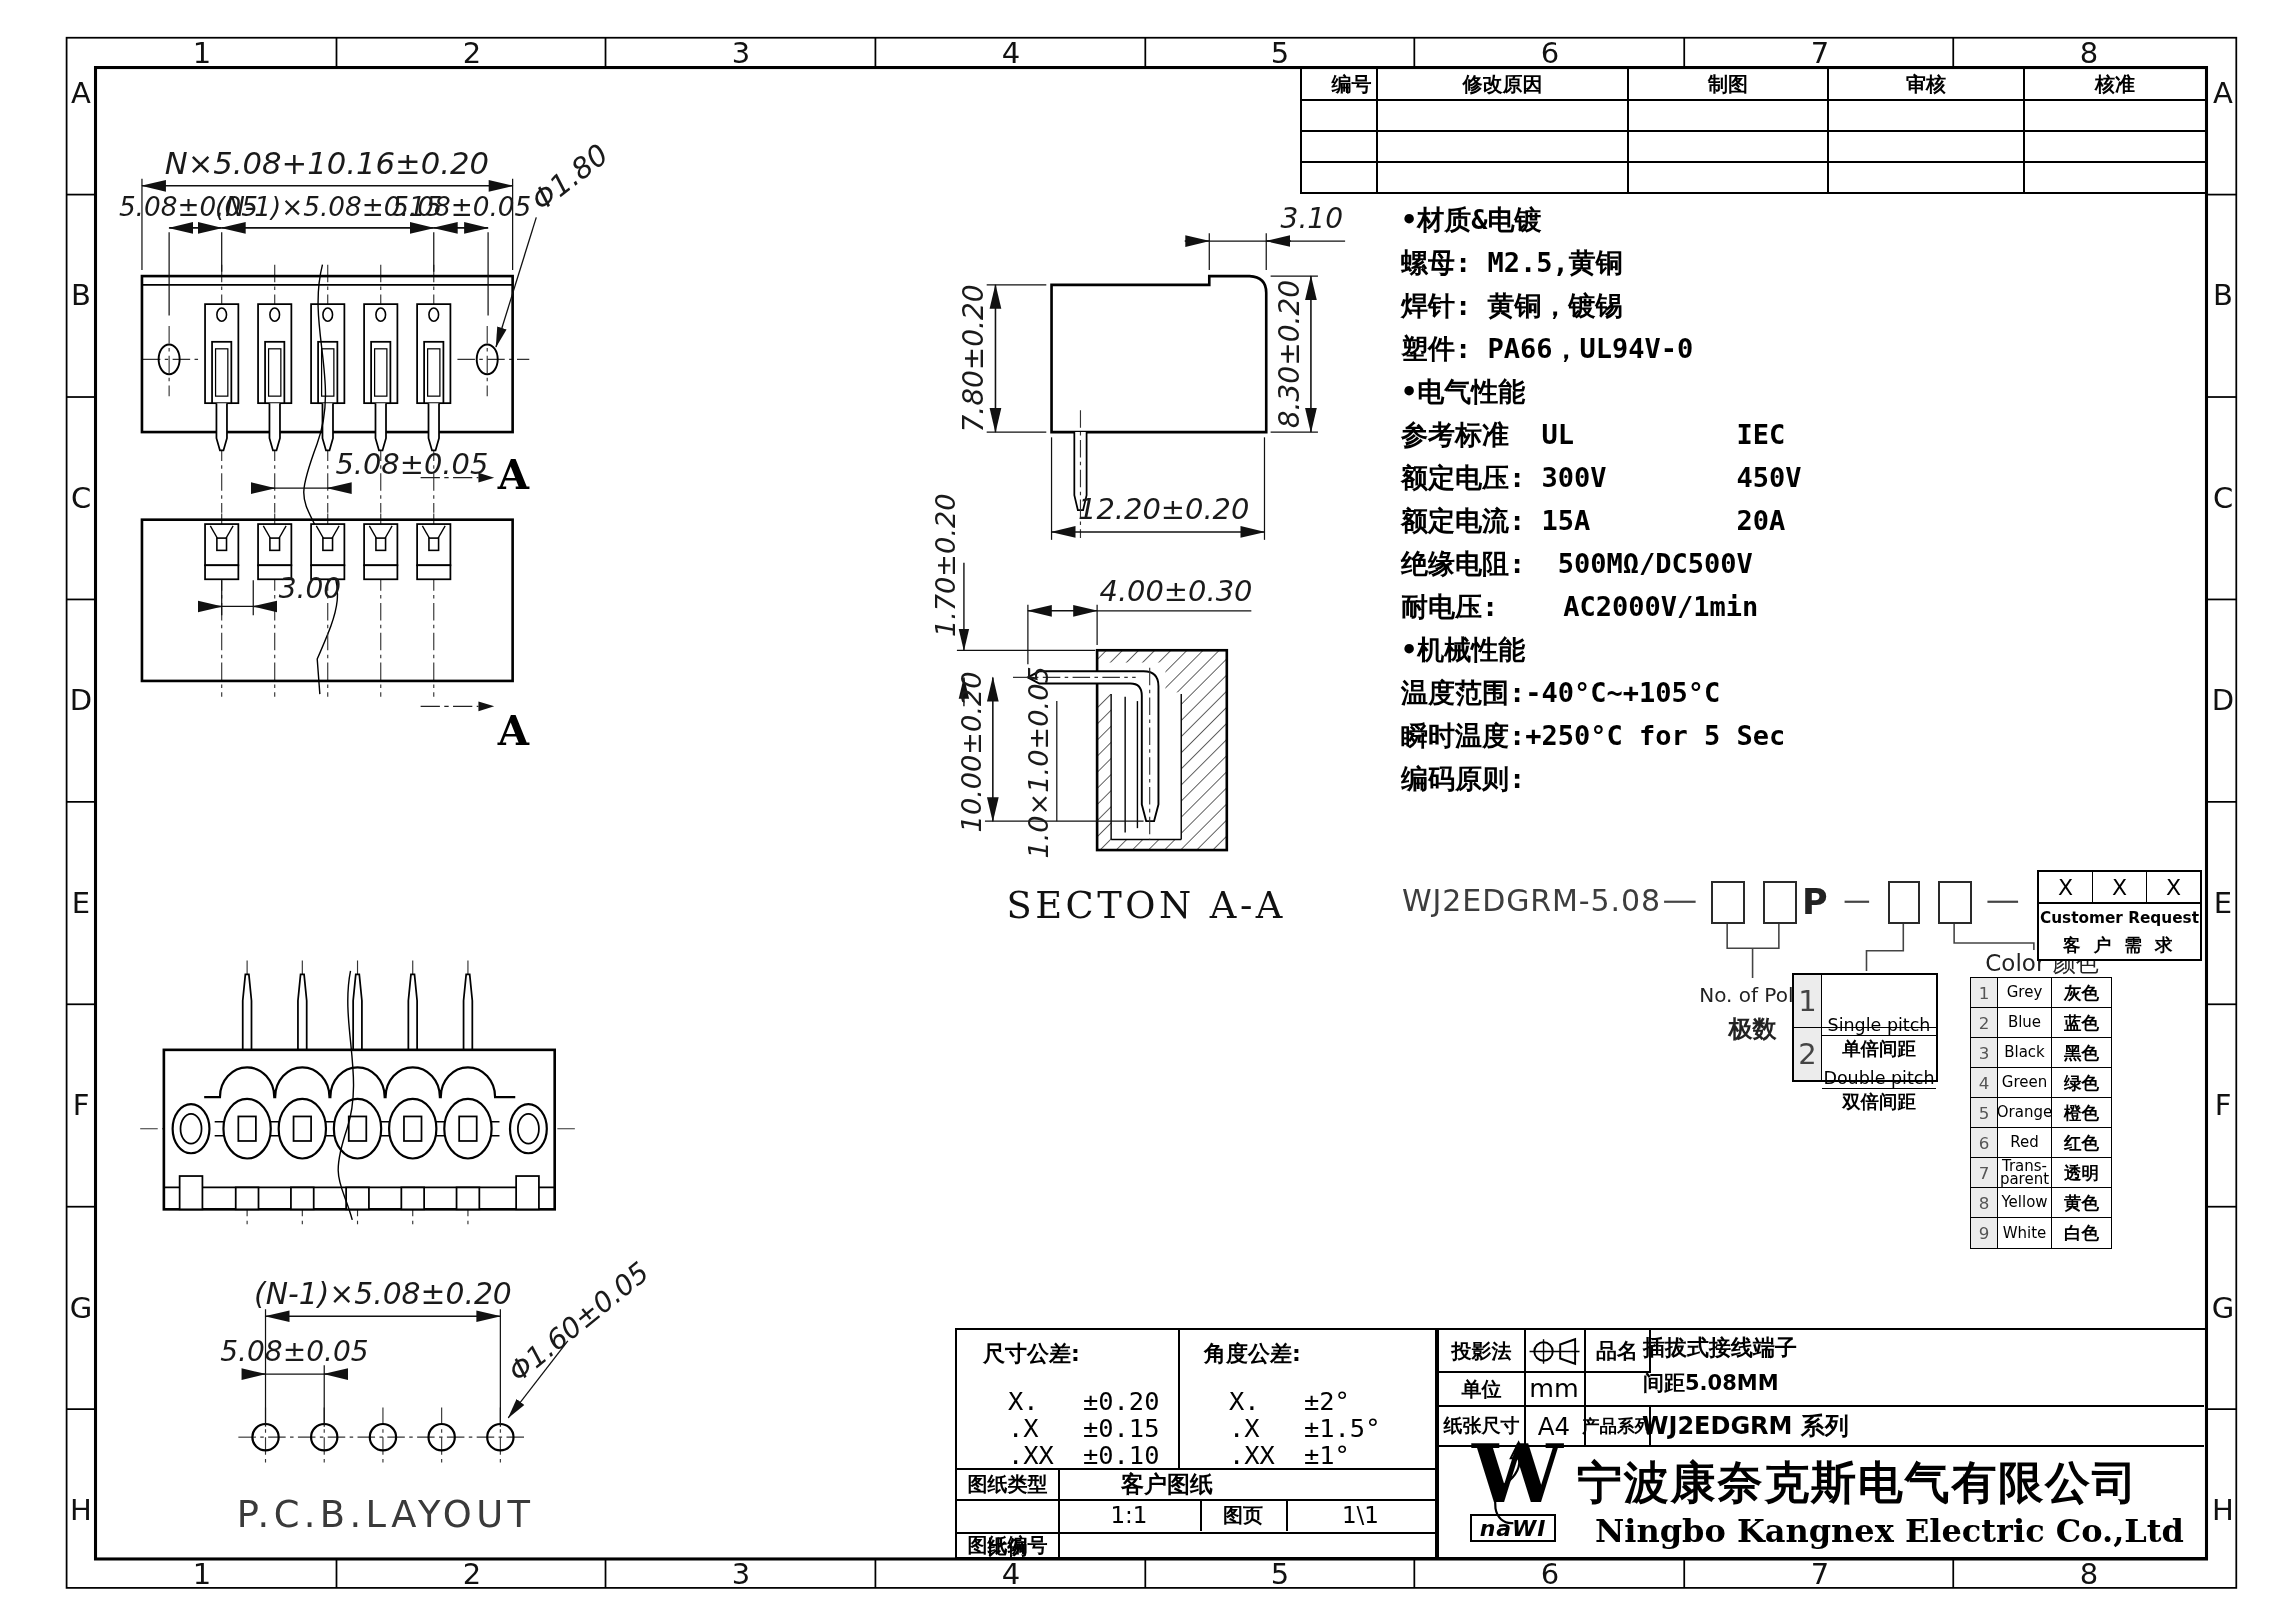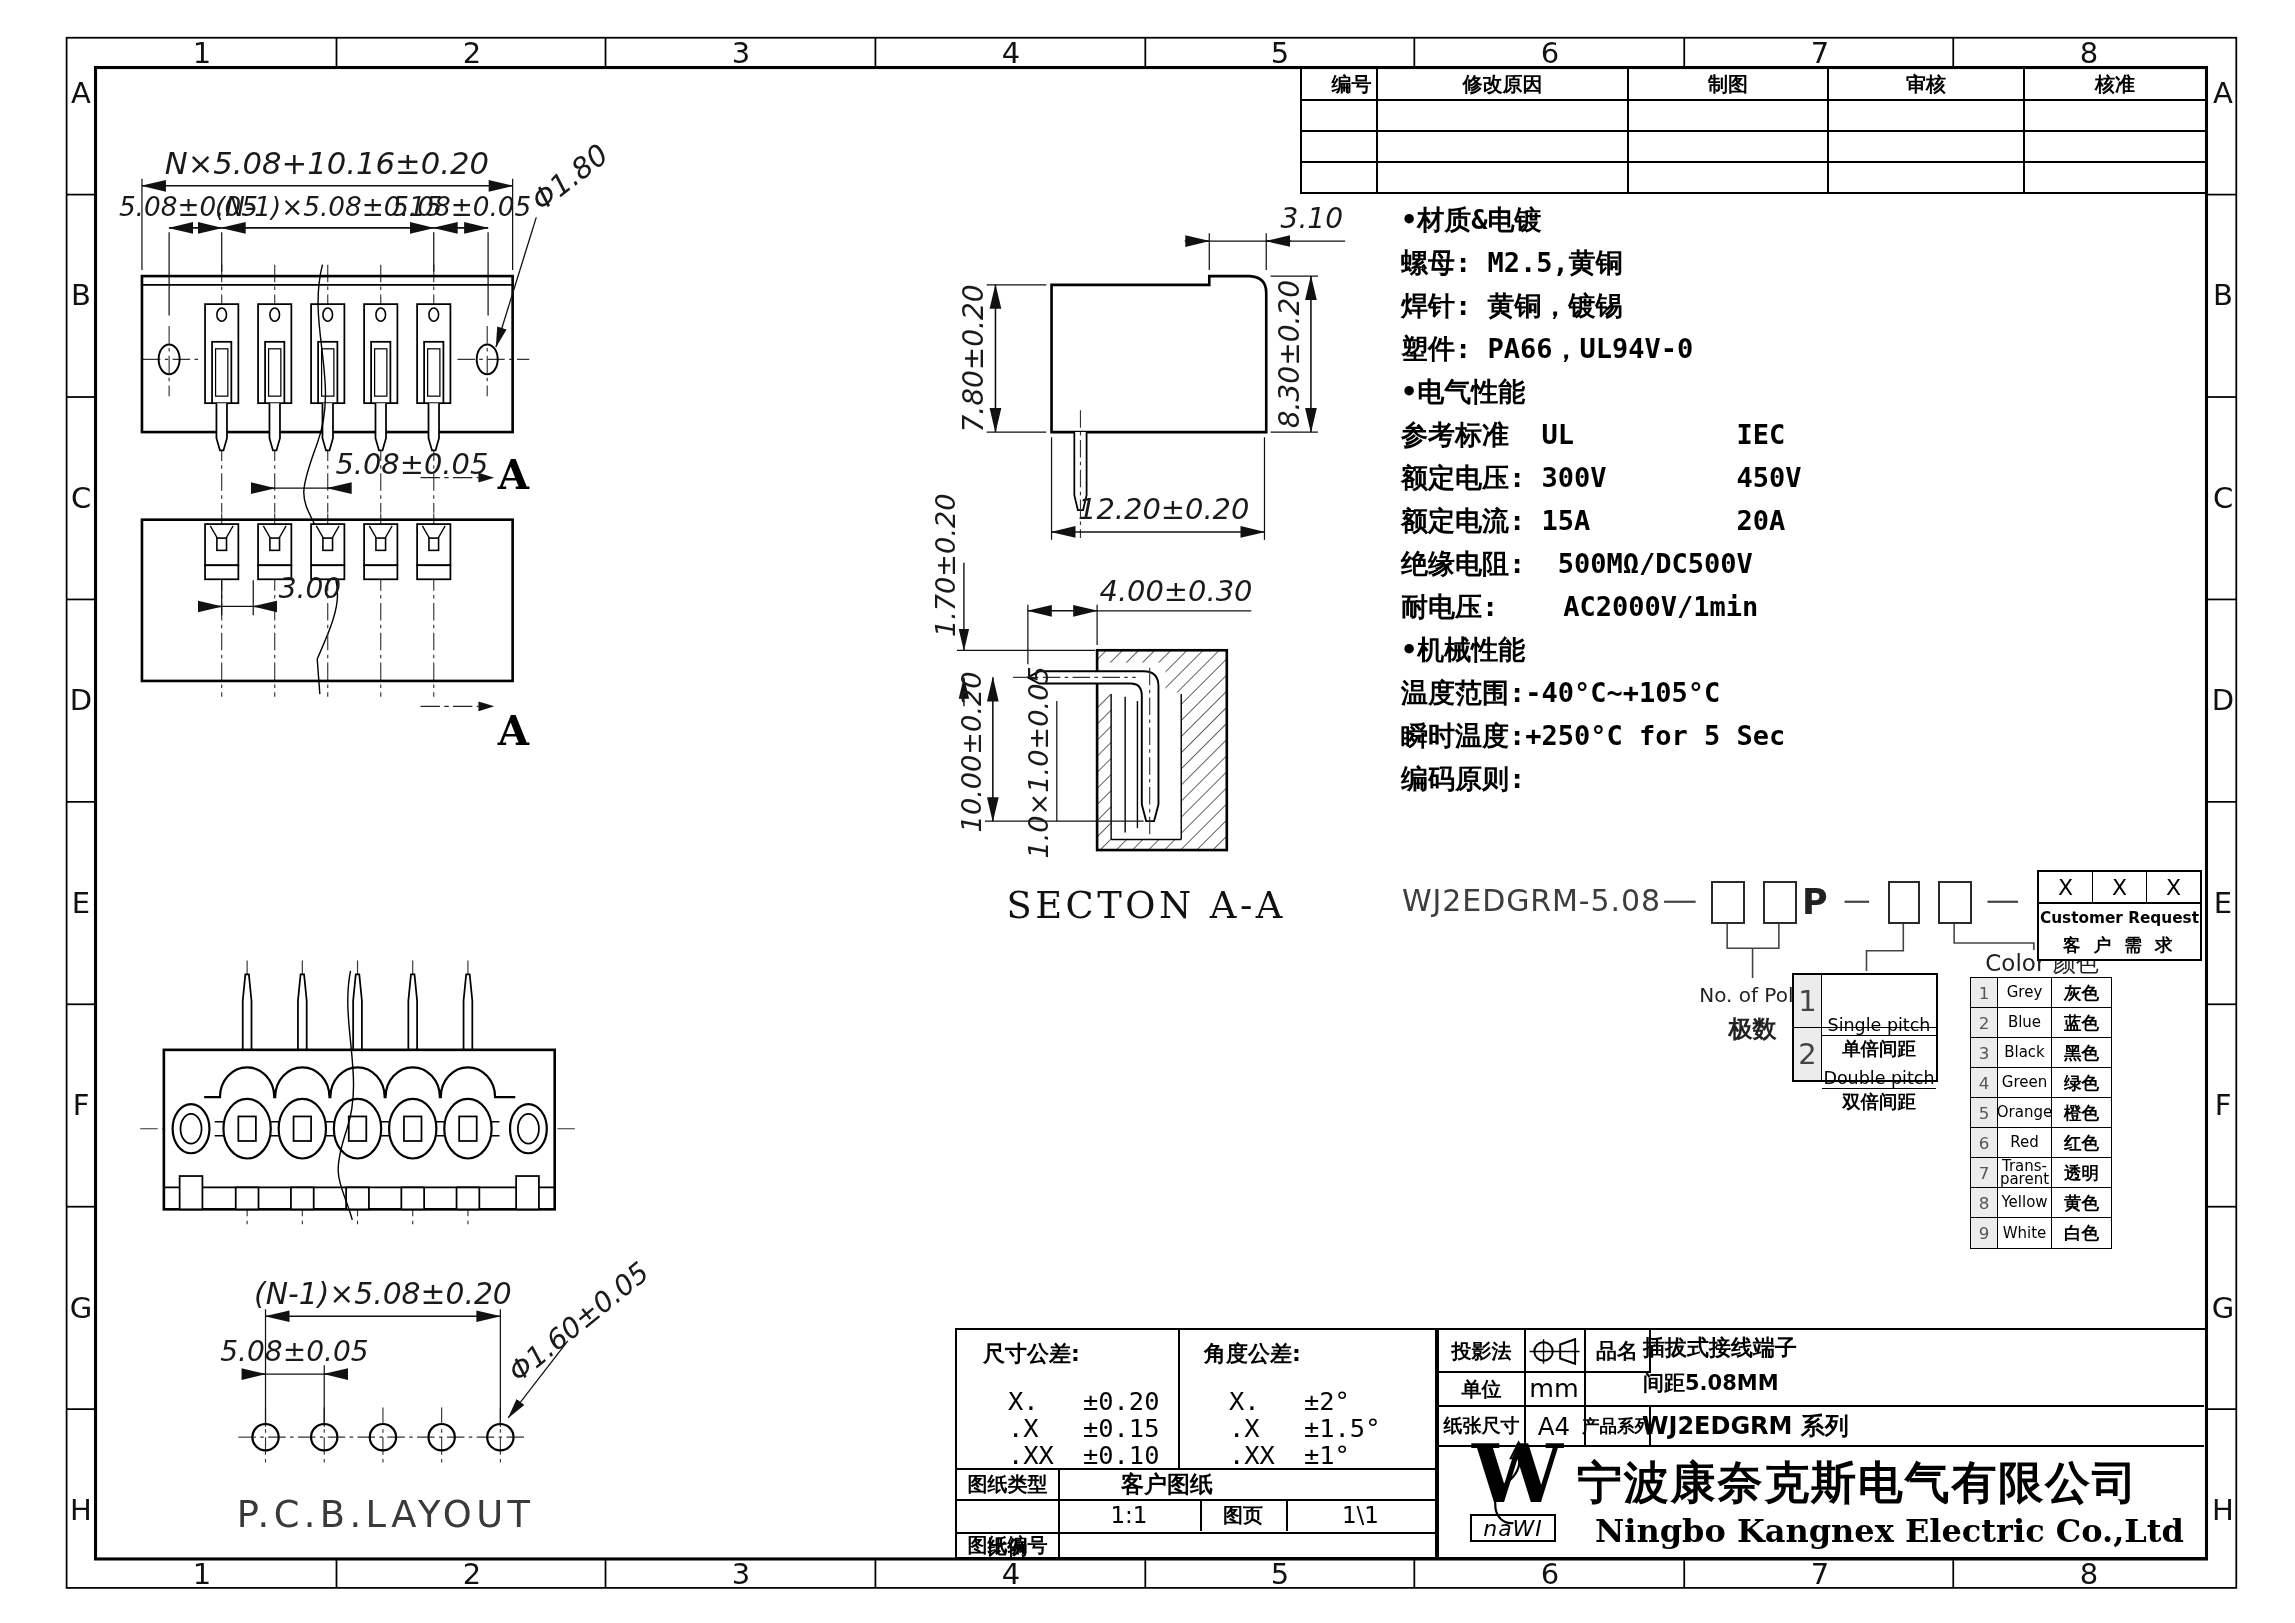--- a/index.html
+++ b/index.html
@@ -76,21 +76,21 @@
   .toltitle{position:absolute;font-size:22px;font-weight:bold;white-space:nowrap;}
   .tolrows{position:absolute;width:193px;}
   .tolrows div{display:flex;height:27px;line-height:27px;font-size:25.4px;font-family:"DejaVu Sans Mono","DejaVu Sans",monospace;}
   .tolrows .tk{width:75px;} .tolrows .tv{flex:1;}
   .tcell{position:absolute;display:flex;align-items:center;justify-content:center;font-weight:bold;font-size:20px;white-space:nowrap;}
   .tval{position:absolute;display:flex;align-items:center;justify-content:center;font-size:23px;white-space:nowrap;}
   
   .tb{left:1437px;top:1328px;width:770px;height:231px;border:2.2px solid #000;box-sizing:border-box;}
   .tbcell{position:absolute;display:flex;align-items:center;justify-content:center;font-weight:bold;white-space:nowrap;}
   .nawi{position:absolute;left:31px;top:184px;width:86px;height:28px;border:2.2px solid #000;box-sizing:border-box;
-        display:flex;align-items:center;justify-content:center;font-size:22px;font-weight:normal;font-style:italic;letter-spacing:0.9px;}
+        display:flex;align-items:center;justify-content:center;font-size:22px;font-weight:bold;font-style:italic;letter-spacing:0.9px;}
   .wmark{position:absolute;left:33px;top:103px;font-family:"DejaVu Serif","Liberation Serif",serif;
          font-size:81px;font-weight:bold;line-height:81px;}
   .coname{position:absolute;left:138px;top:123px;font-size:45px;font-weight:bold;letter-spacing:1.8px;white-space:nowrap;}
   .coen{position:absolute;left:156px;top:182px;font-family:"DejaVu Serif","Liberation Serif",serif;
         font-size:32px;font-weight:bold;white-space:nowrap;}
 </style>
 </head>
 <body>
 
 <div id="page">

